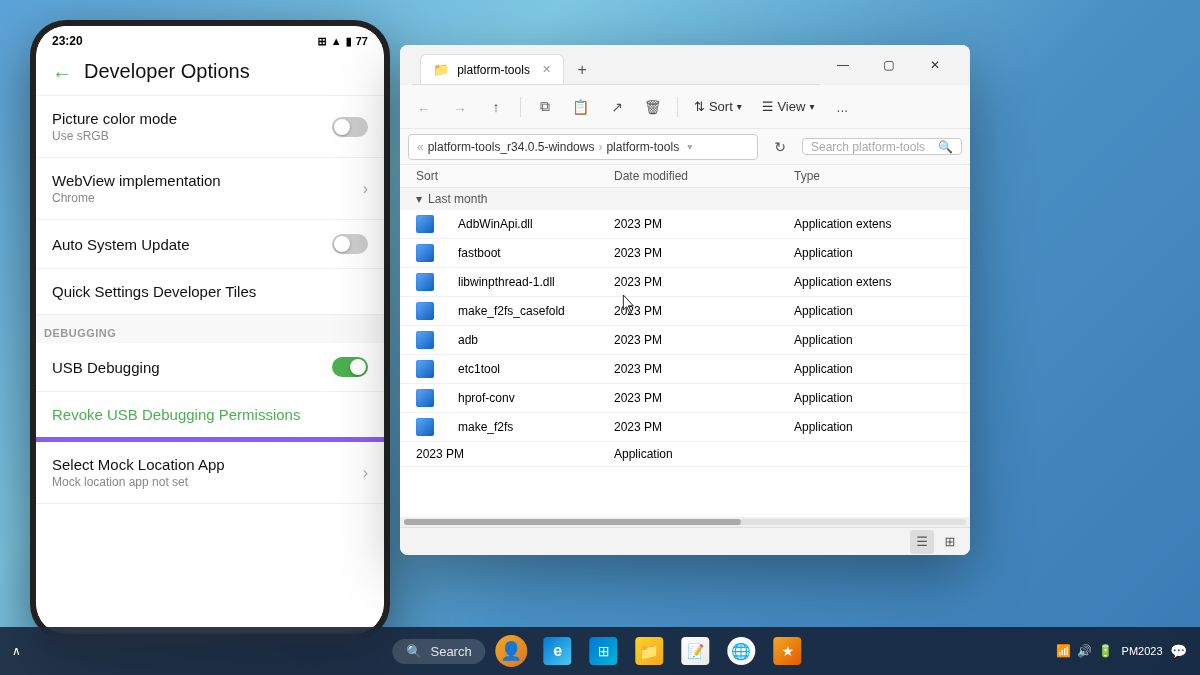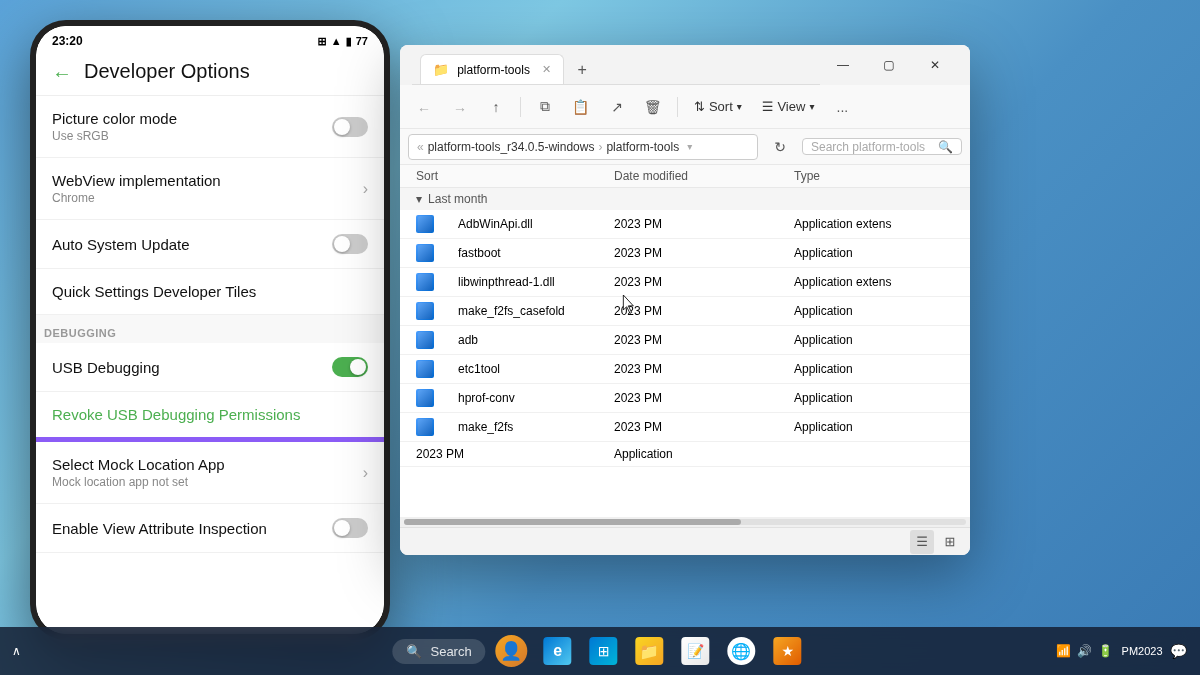--- a/index.html
+++ b/index.html
@@ -630,26 +630,20 @@
         <div class="revoke-btn">Revoke USB Debugging Permissions</div>
 
         <div class="phone-setting-item">
           <div class="phone-setting-text">
             <h3>Select Mock Location App</h3>
             <p>Mock location app not set</p>
           </div>
           <span class="chevron-right">›</span>
         </div>
 
-        <div class="phone-setting-item">
-          <div class="phone-setting-text">
-            <h3>Enable View Attribute Inspection</h3>
-          </div>
-          <div class="toggle-off"></div>
-        </div>
 
       </div>
     </div>
   </div>
 
   <div class="file-explorer">
 
     <div class="window-titlebar">
       <div class="tab-bar" style="display:flex; align-items:flex-end; gap:4px; margin-top:4px; flex:1;">
         <div class="tab">

